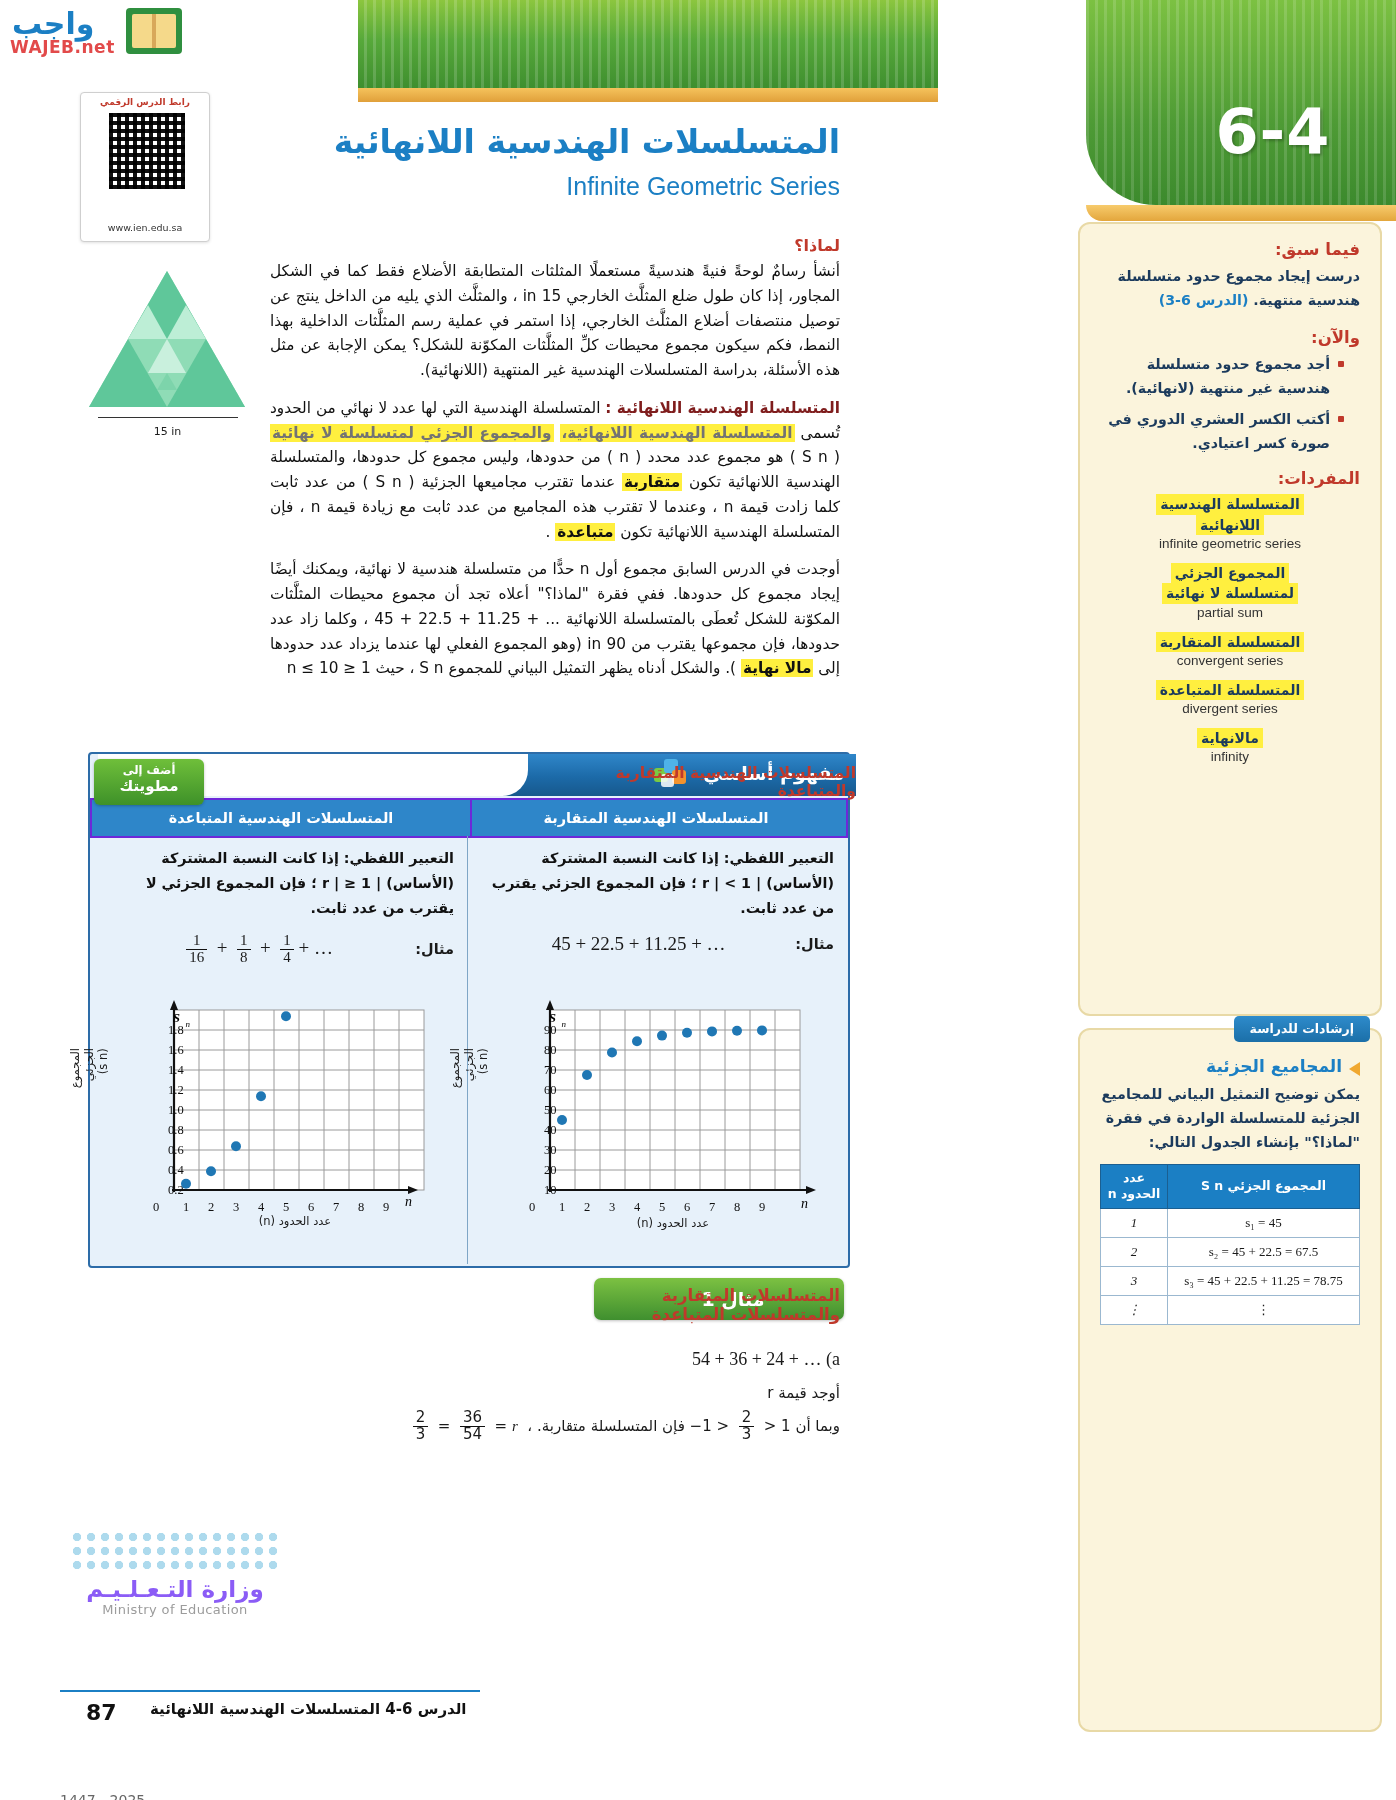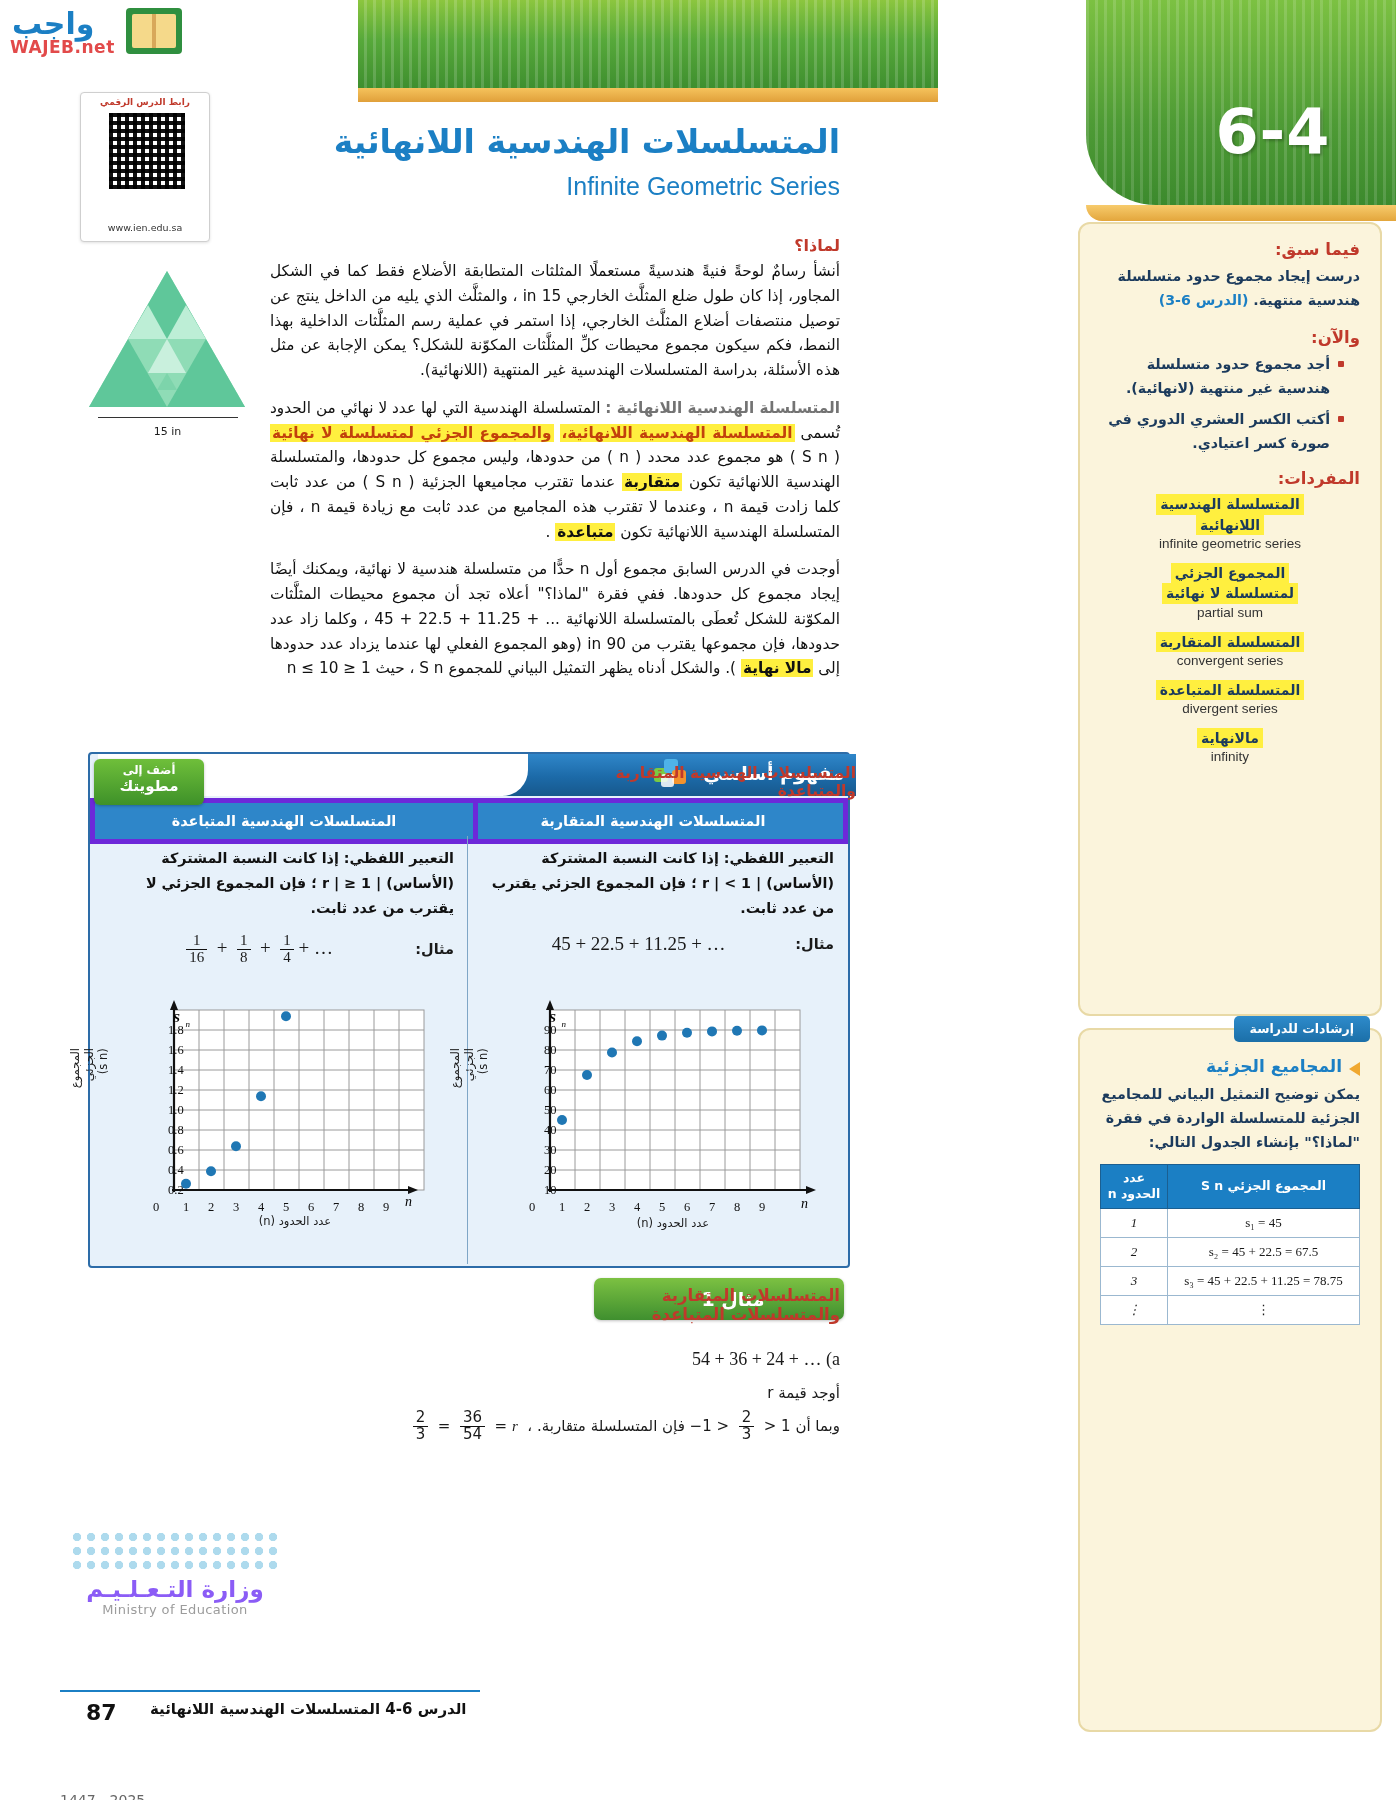--- a/index.html
+++ b/index.html
@@ -89,23 +89,23 @@
   .fig-cap{position:absolute;left:85px;top:412px;width:165px;text-align:center;font-size:11px;direction:ltr;}
   .fig-cap .bar{display:inline-block;width:140px;border-top:1px solid #333;position:relative;top:-4px;}
 
   
   .maincol{position:absolute;right:556px;top:236px;width:570px;}
   .kicker{
     display:inline-block;font-size:16px;font-weight:bold;color:#c0392b;
     margin-bottom:4px;
   }
   .para{font-size:15.3px;line-height:1.62;text-align:justify;margin:0 0 13px 0;color:#111;}
-  .para .lead{color:#737373;font-weight:bold;}
+  .para .lead{color:#7f1d1d;font-weight:bold;}
   .hl{background:#ffef3f;padding:0 2px;font-weight:bold;}
-  .hl-red{background:#ffef3f;color:#c2410c;font-weight:bold;padding:0 2px;}
+  .hl-red{background:#ffef3f;color:#737373;font-weight:bold;padding:0 2px;}
   .mono{font-family:"Liberation Serif",serif;font-style:italic;}
 
   
   .side-cream{
     position:absolute;right:14px;top:222px;width:300px;height:790px;
     background:#fbf4dc;border:2px solid #e8d9a6;border-radius:12px;
   }
   .side-head{font-size:16.5px;font-weight:bold;color:#c0392b;text-align:right;margin:0 0 6px 0;}
   .side-body{font-size:14.2px;line-height:1.66;color:#1b3a5c;font-weight:bold;text-align:right;}
   .side-ref{color:#1b7fc4;font-weight:bold;direction:rtl;}
@@ -168,21 +168,21 @@
     position:absolute;right:166px;top:2px;width:38px;height:38px;
   }
   .foldable{
     position:absolute;left:94px;top:759px;width:110px;height:46px;
     background:linear-gradient(180deg,#6fbf3a,#3e9129);border-radius:6px;color:#fff;
     text-align:center;z-index:5;box-shadow:0 1px 3px rgba(0,0,0,.25);
   }
   .foldable .l1{font-size:11.5px;font-weight:bold;margin-top:4px;}
   .foldable .l2{font-size:15px;font-weight:bold;color:#fff;}
 
-  .ctab{position:absolute;top:44px;height:36px;background:#2e86c9;border:5px solid #6d28d9;}
+  .ctab{position:absolute;top:44px;height:36px;background:#2e86c9;border:2px solid #6d28d9;}
   .ctab.right{right:0;width:380px;}
   .ctab.left{left:0;width:378px;}
   .ctab div{color:#fff;font-size:14.5px;font-weight:bold;text-align:center;line-height:36px;}
 
   .cell{position:absolute;top:82px;height:428px;}
   .cell.right{right:0;width:380px;border-left:1px solid #7fa6c6;}
   .cell.left{left:0;width:378px;}
   .cell-text{font-size:14.3px;line-height:1.75;font-weight:bold;text-align:right;color:#111;padding:10px 14px 0 14px;}
   .cell-text .lbl{font-weight:bold;}
   .exline{display:flex;align-items:center;justify-content:flex-start;direction:rtl;padding:0 14px;margin-top:12px;}

